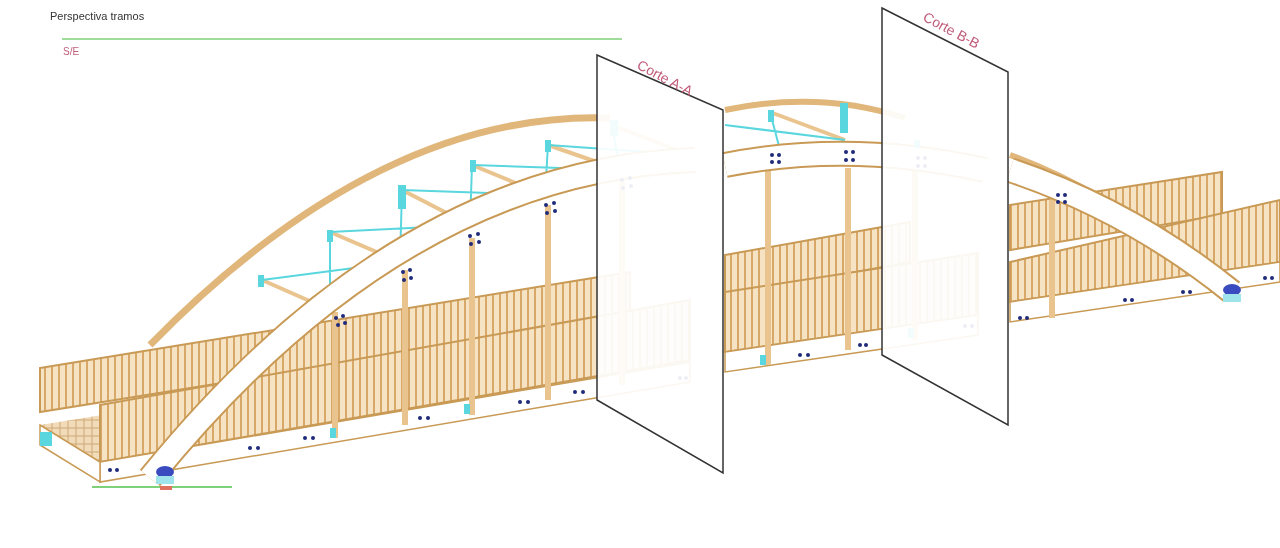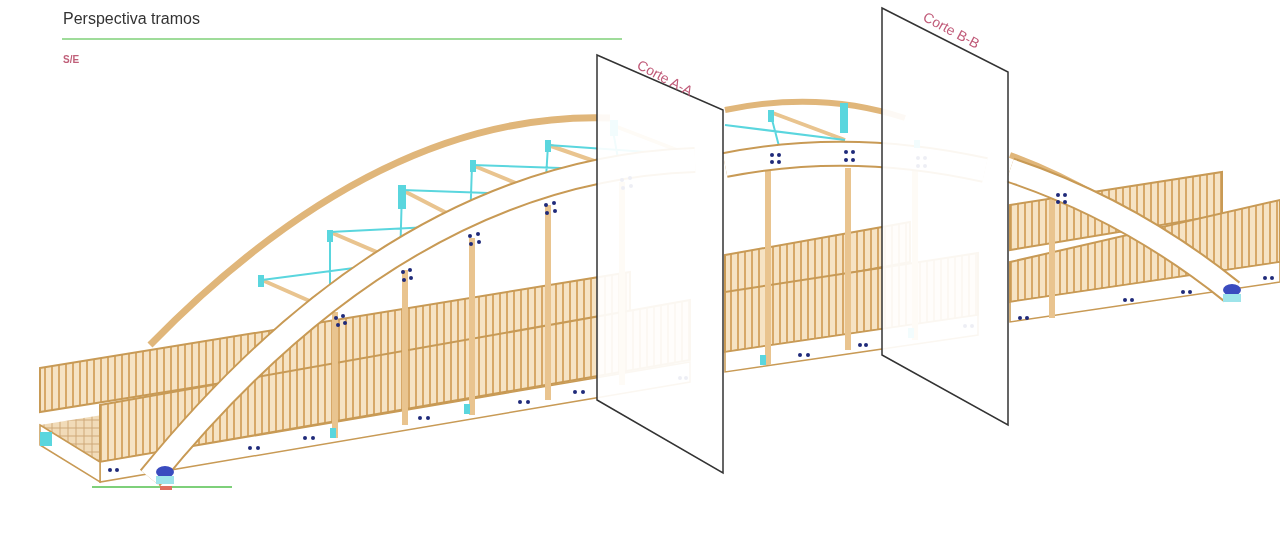--- a/index.html
+++ b/index.html
@@ -1,20 +1,20 @@
 <!DOCTYPE html>
 <html><head>
 <meta charset="utf-8">
 <style>
   html, body { margin:0; padding:0; background:#ffffff; }
   body { width:1280px; height:548px; position:relative; overflow:hidden;
          font-family:"Liberation Sans", sans-serif; }
-  .title { position:absolute; left:63px; top:10px; font-size:16px; color:#333;text-align:center; }
+  .title { position:absolute; left:50px; top:10px; font-size:11px; color:#333;text-align:center; }
   .green-rule { position:absolute; left:62px; top:38px; width:560px; height:2px; background:#9fdc9a; }
-  .subtitle { position:absolute; left:63px; top:54px; font-size:10px; color:#c0607a;font-weight:bold; }
+  .subtitle { position:absolute; left:63px; top:46px; font-size:10px; color:#c0607a; }
   svg.scene { position:absolute; left:0; top:0; }
   .cut-label { font-family:"Liberation Sans", sans-serif; font-size:14px; fill:#c05a78; }
 </style>
 </head>
 <body>
 
 <div class="title">Perspectiva tramos</div>
 <div class="green-rule"></div>
 <div class="subtitle">S/E</div>
 

